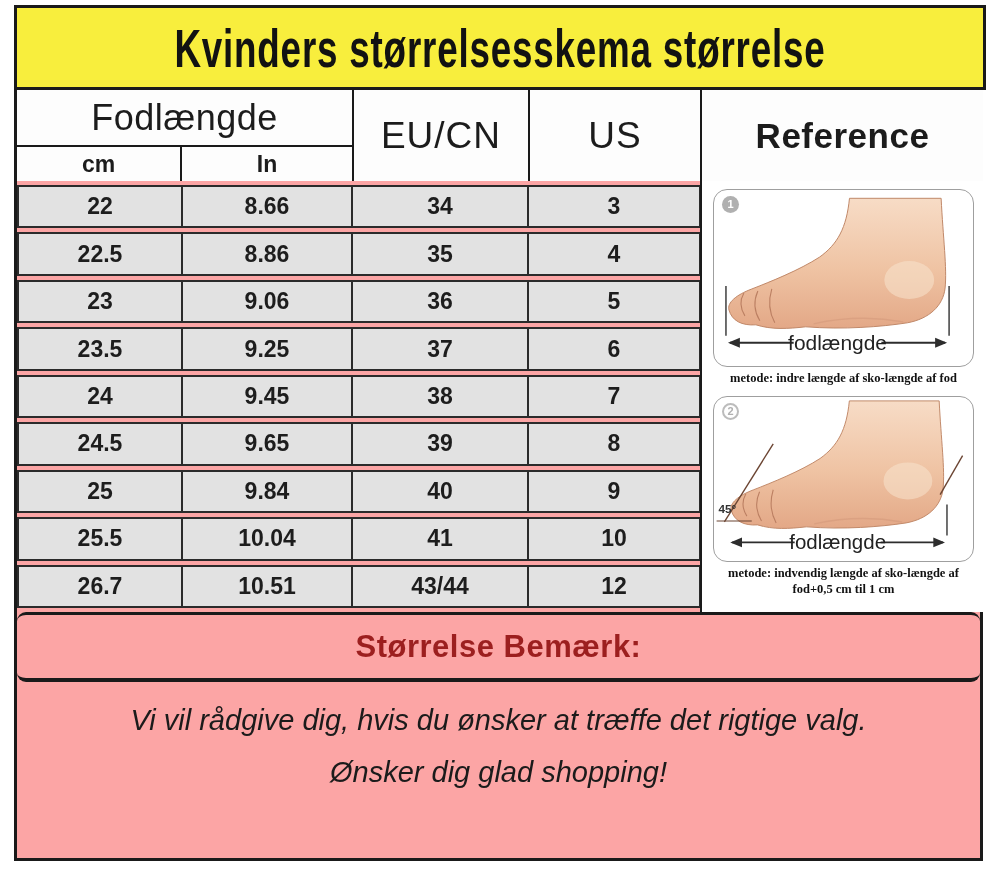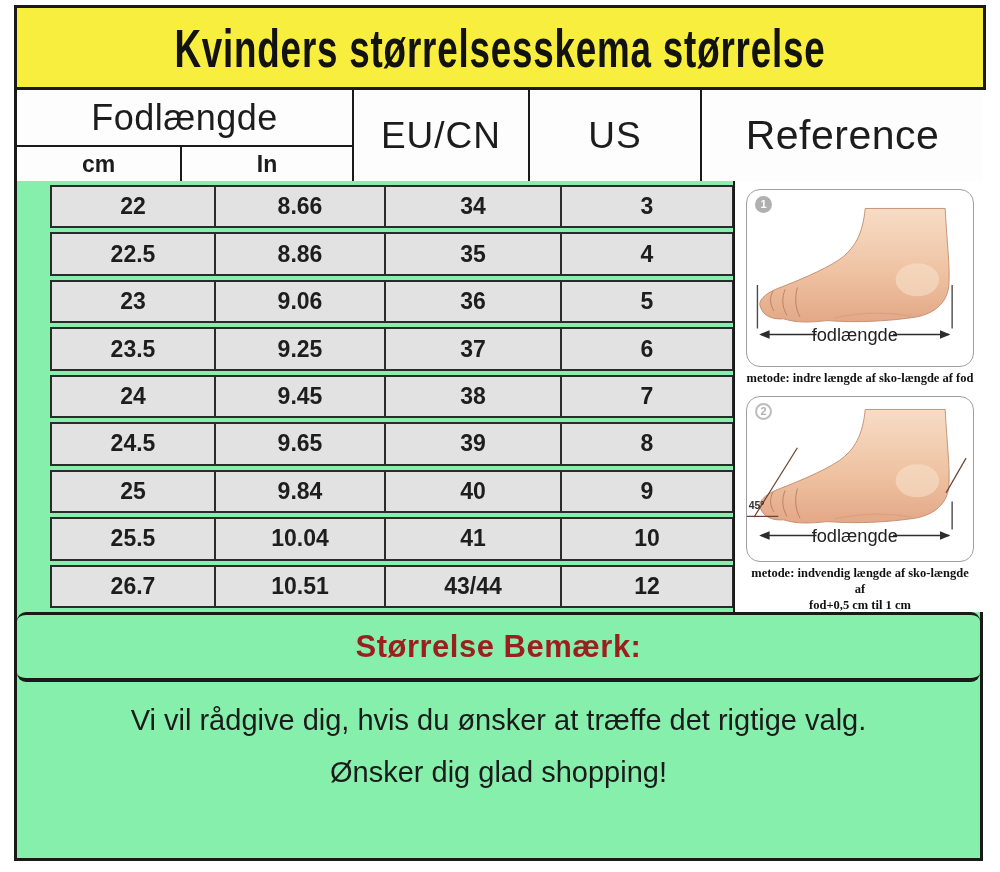--- a/index.html
+++ b/index.html
@@ -21,40 +21,40 @@
   }
   .banner-title {
     display: inline-block; white-space: nowrap;
     font-size: 46px; font-weight: 800; letter-spacing: 1px; color: #121212;
     transform: scale(0.80, 1.18);
   }
 
   
   .sheet-body {
     border: 3px solid var(--border, #1a1a1a); border-top: 0;
-    width: 969px; background: #86efac;
+    width: 969px; background: #fca5a5;
   }
 
   
   .header-grid {
     display: grid;
     grid-template-columns: 165px 170px 176px 172px 283px;
     grid-template-rows: 57px 34px;
     width: 966px;
   }
   .hcell { display: flex; align-items: center; justify-content: center; background: #fdfdfd; }
   .hc-foot { grid-area: 1 / 1 / 2 / 3; border-bottom: 2px solid var(--border, #1a1a1a); font-size: 36px; font-weight: 400; letter-spacing: 0.5px; }
   .hc-cm   { grid-area: 2 / 1 / 3 / 2; border-right: 2px solid var(--border, #1a1a1a); font-size: 23px; font-weight: 700; }
   .hc-in   { grid-area: 2 / 2 / 3 / 3; font-size: 23px; font-weight: 700; }
   .hc-eu   { grid-area: 1 / 3 / 3 / 4; border-left: 2px solid var(--border, #1a1a1a); font-size: 37px; font-weight: 400; letter-spacing: 1px; }
   .hc-us   { grid-area: 1 / 4 / 3 / 5; border-left: 2px solid var(--border, #1a1a1a); font-size: 37px; font-weight: 400; letter-spacing: 1px; }
-  .hc-ref  { grid-area: 1 / 5 / 3 / 6; border-left: 2px solid var(--border, #1a1a1a); font-size: 41px; font-weight: 400; letter-spacing: 0.5px; }
-
-  
-  .body-row { display: flex; height: 431px; width: 966px; padding-left: 33px; }
+  .hc-ref  { grid-area: 1 / 5 / 3 / 6; border-left: 2px solid var(--border, #1a1a1a); font-size: 35px; font-weight: 700; letter-spacing: 0.5px; }
+
+  
+  .body-row { display: flex; height: 431px; width: 966px; }
 
   table.size-table {
     width: 683px; height: 431px; table-layout: fixed;
     border-collapse: separate; border-spacing: 0 4px;
   }
   table.size-table td {
     background: var(--row-bg, #e2e2e2);
     border: 2px solid #2b2b2b;
     border-left-width: 1px; border-right-width: 1px;
     text-align: center; vertical-align: middle;
@@ -85,21 +85,21 @@
   .fig-caption div:empty { display: none; }
 
   
   .note-head {
     height: 70px; border-top: 3px solid var(--border, #1a1a1a); border-bottom: 4px solid var(--border, #1a1a1a);
     display: flex; align-items: center; justify-content: center; border-radius: 9px;
   }
   .note-head span { font-size: 31px; font-weight: 700; color: var(--note-heading, #9c1f1f); letter-spacing: 0.5px; }
 
   
-  .advice { height: 176px; padding-top: 12px; text-align: center; }
+  .advice { height: 176px; padding-top: 12px; text-align: center; font-style: italic; }
   .advice div { font-size: 29px; line-height: 52px; font-weight: 400; color: #1b1b1b; }
 </style>
 </head>
 <body>
 
 <div class="page">
 
   <div class="banner">
     <span class="banner-title">Kvinders størrelsesskema størrelse</span>
   </div>

